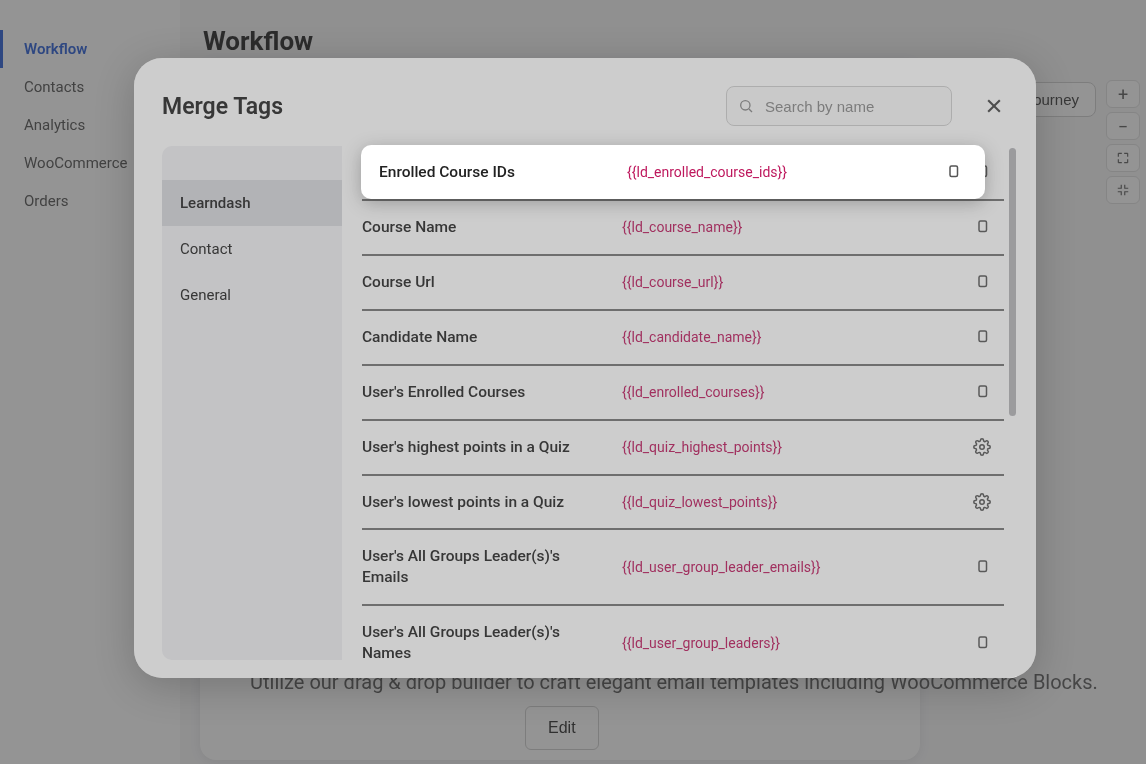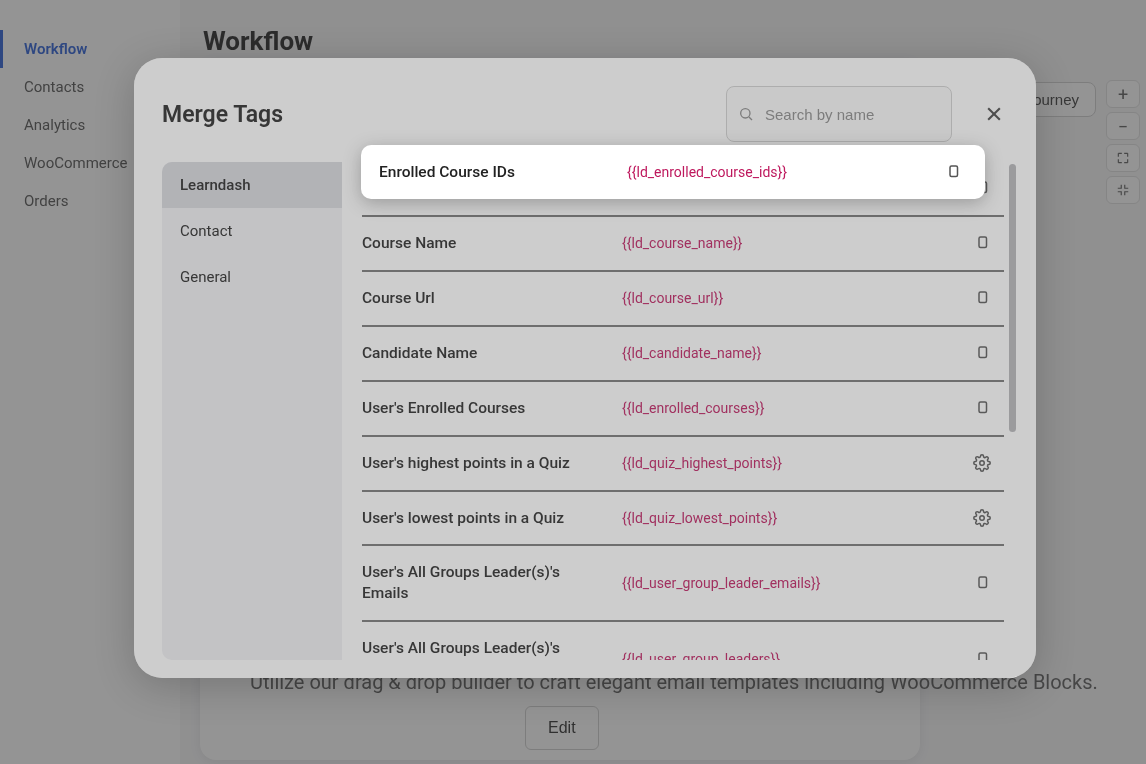--- a/index.html
+++ b/index.html
@@ -138,21 +138,21 @@
       color: #222;
       flex: 0 0 auto;
       margin-right: auto;
     }
     .search-wrap {
       position: relative;
       width: 226px;
     }
     .search-input {
       width: 100%;
-      height: 56px;
+      height: 40px;
       border: 1px solid #d0d0d0;
       border-radius: 8px;
       padding: 0 12px 0 38px;
       font-size: 15px;
       color: #444;
       background: #fafafa;
     }
     .search-input::placeholder { color: #888; }
     .search-icon-svg {
       position: absolute;
@@ -182,20 +182,21 @@
     }
     .cat-item {
       padding: 14px 18px;
       font-size: 15px;
       color: #222;
       cursor: pointer;
     }
     .cat-item.active {
       background: #d8d9de;
       font-weight: 500;
+      margin-top: 34px;
     }
     .tags-panel {
       flex: 1;
       background: #fff;
       overflow-y: auto;
       padding: 0 14px 0 20px;
       border-left: none;
       position: relative;
     }
     .tags-panel-inner {

